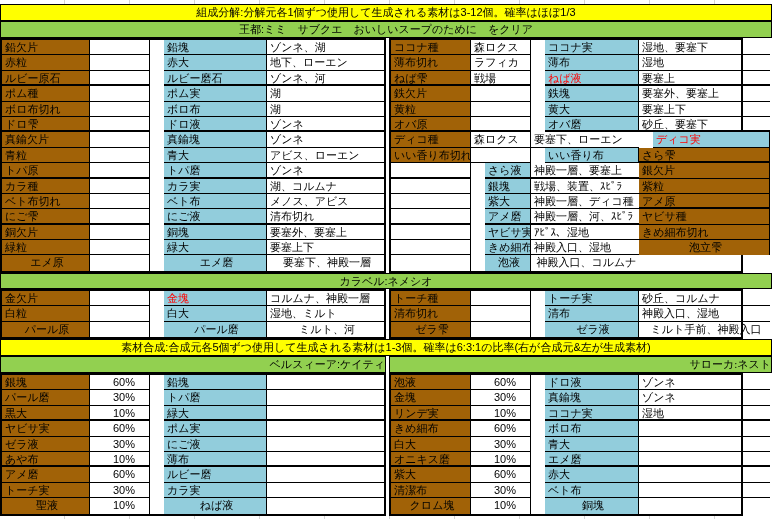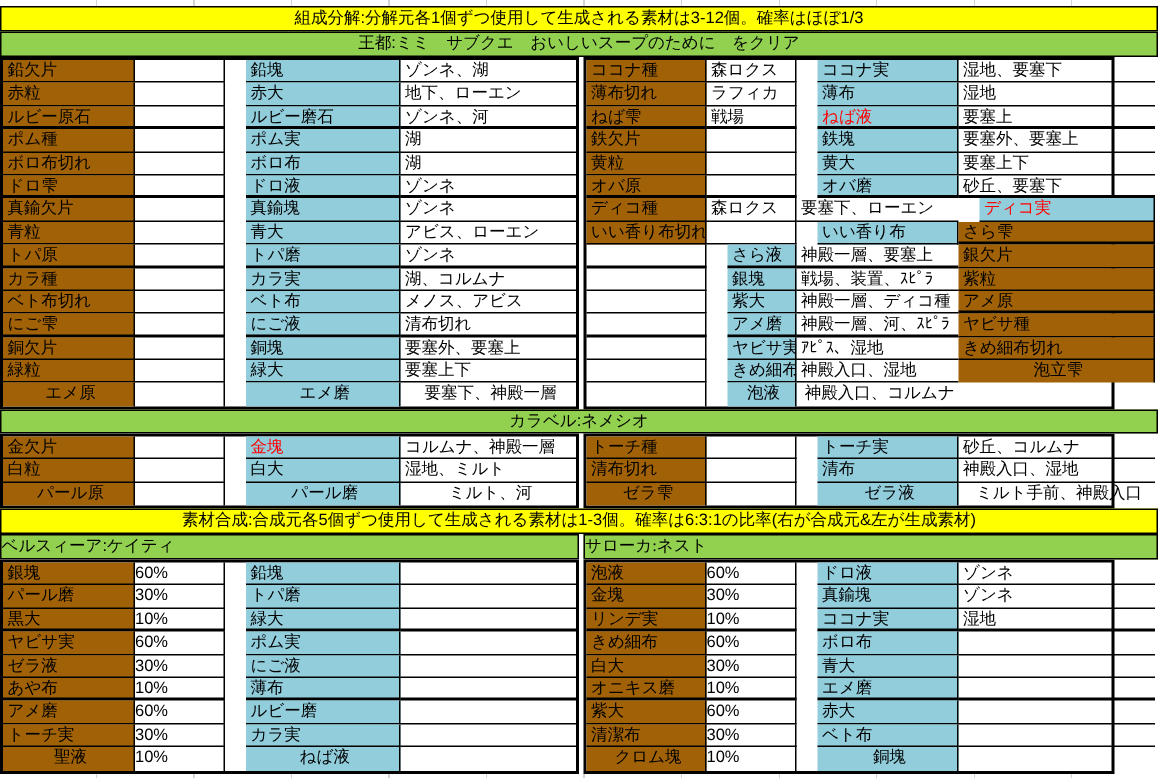--- a/index.html
+++ b/index.html
@@ -17,21 +17,21 @@
   .strip-bottom{flex:1;}
   .hdr{
     height:17px;line-height:15px;text-align:center;
     border:1px solid #000;box-sizing:border-box;
     overflow:hidden;white-space:nowrap;
   }
   .yellow{background:#FFFF00;}
   .green{background:#92D050;}
   .caravel{height:16px;line-height:14px;}
   .pairline{display:flex;height:17px;}
-  .pairline .half{box-sizing:border-box;border:1px solid #000;text-align:left;line-height:15px;}
+  .pairline .half{box-sizing:border-box;border:1px solid #000;text-align:right;line-height:15px;}
   .pairline .hL{width:386px;}
   .pairline .hR{width:383px;font-family:Liberation Serif, serif;}
   .pairline .gap{width:3px;background:#fff;}
   .tblwrap{display:flex;align-items:flex-start;}
   .tblwrap .gap{width:3px;background:#fff;align-self:stretch;}
   .tbl{
     display:grid;border:2px solid #000;box-sizing:border-box;
     background:#fff;
   }
   .tbl.L{grid-template-columns:88px 60px 117px 117px;width:386px;}
@@ -42,21 +42,21 @@
     padding:0 0 0 3px;
   }
   .top-rows .cell{height:15.4px;line-height:15px;}
   .bot-rows .cell{height:15.4px;line-height:15px;}
   .cell.c3{border-right:none;}
   .cell.lastrow{border-bottom:none;text-align:center;}
   .cell.gend{border-bottom:2px solid #000;}
   .cell.blue{background:#a16207;}
   .cell.cyan{background:#92CDDC;margin-left:14px;}
   .cell.red{color:#FF0000;}
-  .cell.pct{text-align:left;padding:0 14px 0 0;}
+  .cell.pct{text-align:right;padding:0 14px 0 0;}
 </style>
 </head>
 <body>
 
 <div class="sheet">
   <div class="gridstrip strip-top"></div>
 
   <div class="hdr yellow">組成分解:分解元各1個ずつ使用して生成される素材は3-12個。確率はほぼ1/3</div>
   <div class="hdr green">王都:ミミ　サブクエ　おいしいスープのために　をクリア</div>
 

